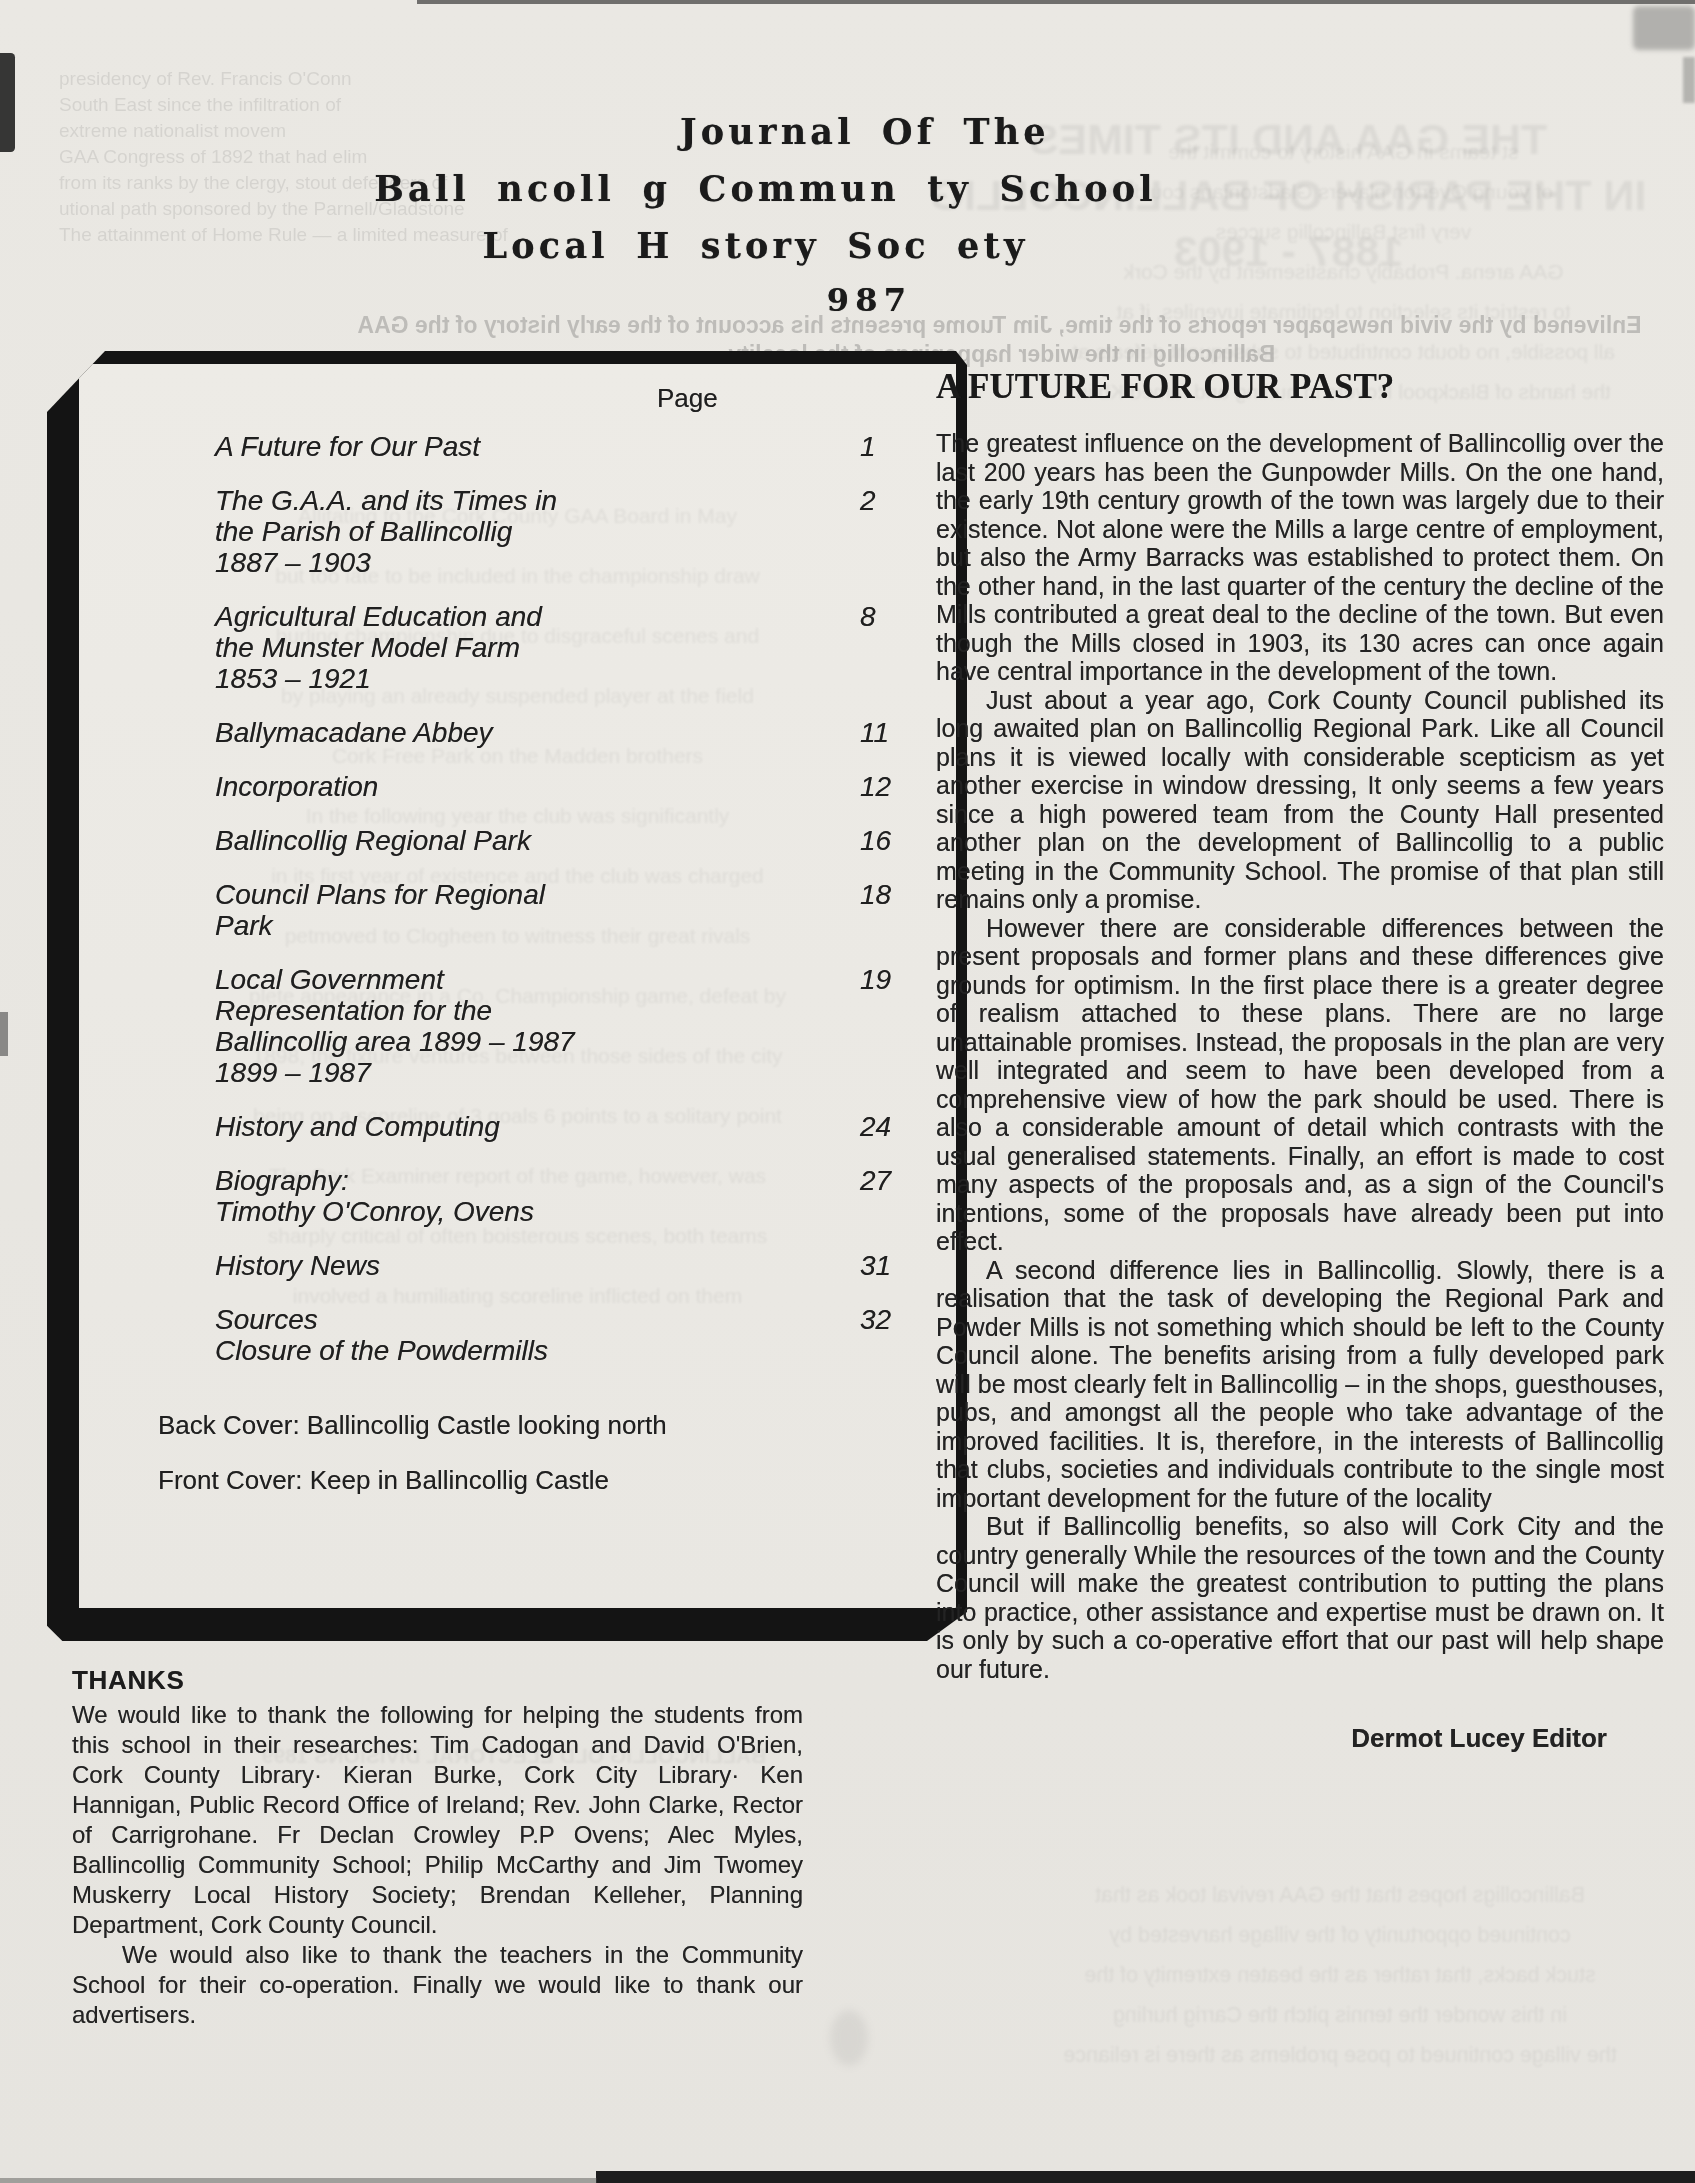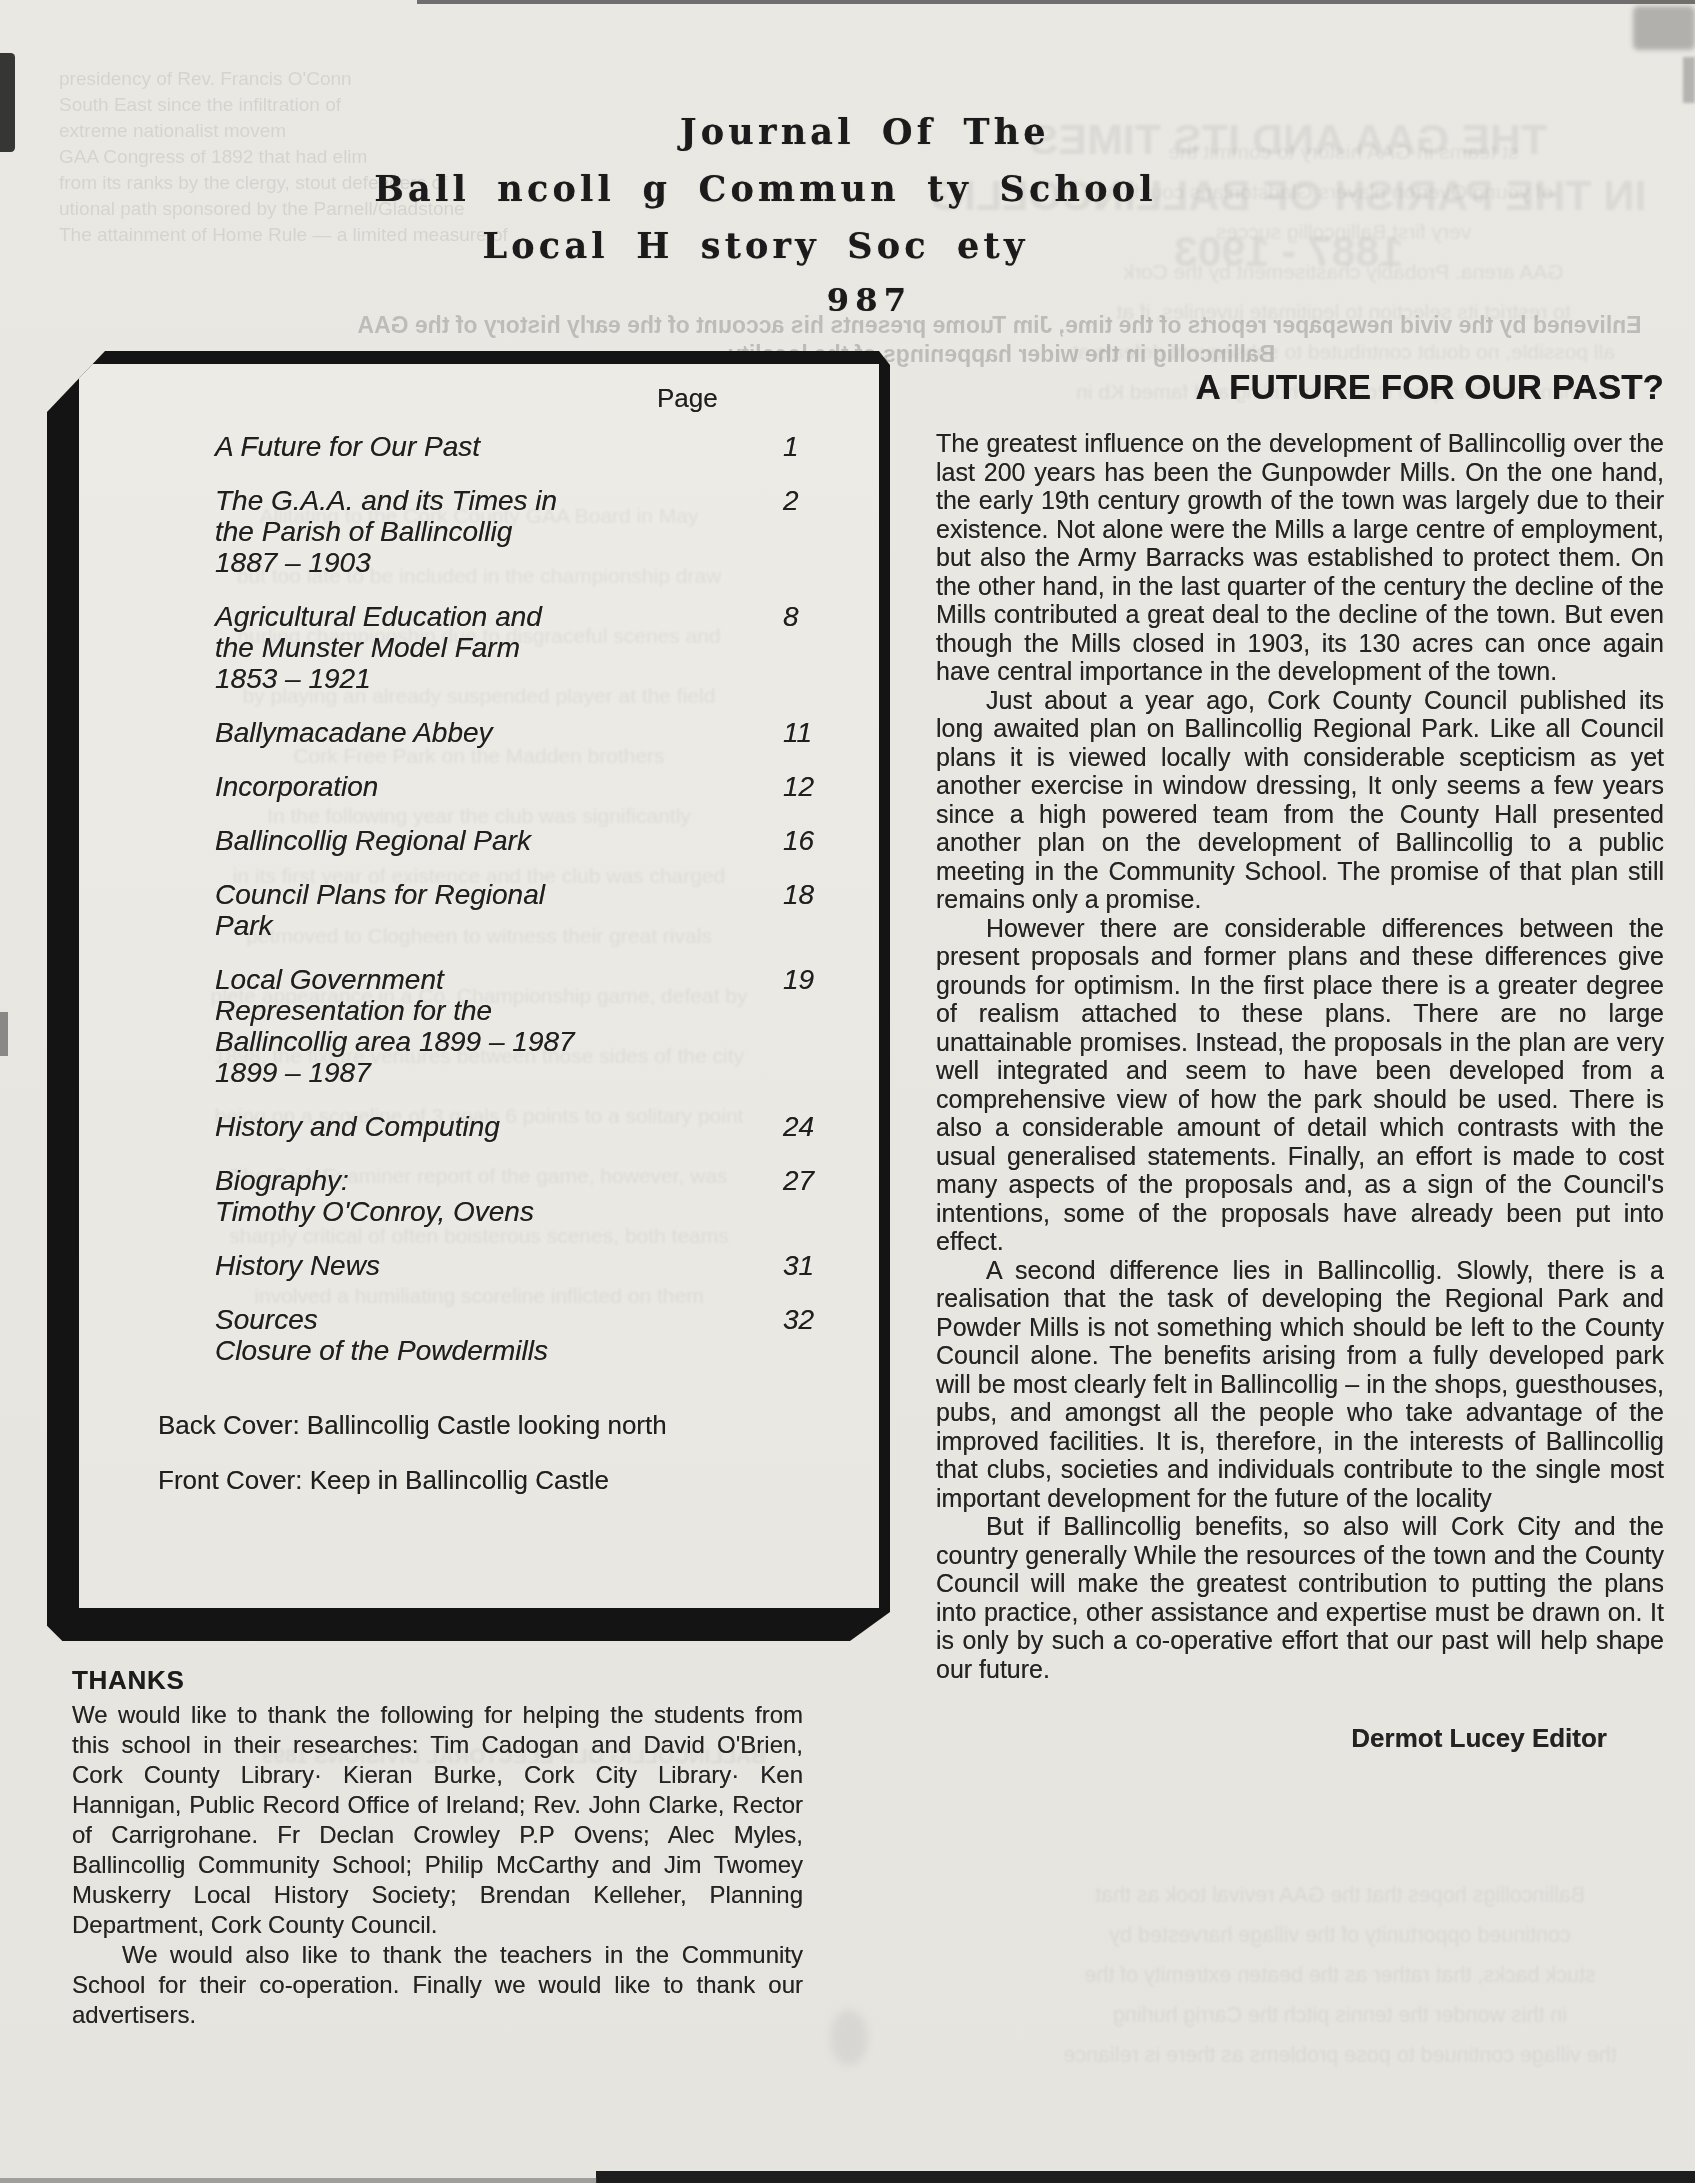--- a/index.html
+++ b/index.html
@@ -32,21 +32,21 @@
     font-size:23px;line-height:29px;opacity:.27;filter:blur(0.4px);transform:scaleX(-1);color:#4a4a4a;}
   .ghost-toc{left:0;top:122px;width:100%;font-size:21px;line-height:60px;text-align:center;
     opacity:.07;filter:blur(1px);color:#333;}
   .ghost-bottomleft{left:250px;top:1740px;width:528px;font-size:21px;line-height:31px;
     font-weight:bold;opacity:.08;filter:blur(1px);transform:scaleX(-1);text-align:center;}
   .ghost-bottomright{left:993px;top:1875px;width:694px;font-size:21.5px;line-height:40px;
     opacity:.09;filter:blur(1px);transform:scaleX(-1);text-align:center;}
   .ghost-smudge{left:830px;top:2010px;width:38px;height:56px;border-radius:50%;
     background:#777;opacity:.12;filter:blur(4.2px);}
   
-  .toc-frame{position:absolute;left:47px;top:351px;width:843px;height:1290px;background:#141414;
+  .toc-frame{position:absolute;left:47px;top:351px;width:920px;height:1290px;background:#141414;
     clip-path:polygon(58px 0,calc(100% - 11px) 0,100% 14px,100% calc(100% - 29px),
       calc(100% - 40px) 100%,15.3px 100%,0 calc(100% - 15.3px),0 61px);}
   .toc-inner{position:absolute;left:32px;top:13px;right:11px;bottom:33px;
     background:linear-gradient(180deg,#edebe6,#e9e7e2);}
   .toc-content{position:absolute;left:0;top:0;right:0;bottom:0;padding:19.4px 32px 0 136px;
     font-size:28px;line-height:31px;color:#1f1f1f;text-shadow:0 0 0.4px rgba(25,25,25,.55);}
   .toc-pagehead{padding-left:442px;margin-bottom:16.7px;font-size:26px;}
   .toc-row{display:flex;align-items:flex-start;margin-bottom:23px;font-style:italic;}
   .toc-title{flex:1;white-space:pre;}
   .toc-num{width:64px;padding-left:7px;}
@@ -56,22 +56,22 @@
   
   .thanks{position:absolute;left:72px;top:1665px;width:731px;
     font-size:24px;line-height:30px;text-align:justify;color:#232323;
     text-shadow:0 0 0.4px rgba(30,30,30,.5);}
   .thanks h2{margin:0 0 4.2px 0;font-size:26px;line-height:31px;letter-spacing:0.7px;color:#1c1c1c;}
   .thanks p{margin:0;}
   .thanks p + p{text-indent:50px;}
   
   .article{position:absolute;left:936px;top:367px;width:728px;color:#232323;
     text-shadow:0 0 0.5px rgba(30,30,30,.55);}
-  .article h1{margin:0 0 22px 0;text-align:right;font-size:35px;line-height:40px;
-    letter-spacing:0;color:#1a1a1a;}
+  .article h1{margin:0 0 22px 0;text-align:left;font-size:35px;line-height:40px;
+    letter-spacing:0;color:#1a1a1a;font-family:Liberation Serif, serif;}
   .article p{margin:0;font-size:25px;line-height:28.5px;text-align:justify;}
   .article p + p{text-indent:50px;}
   .article .signature{margin-top:40px;text-align:right;padding-right:57px;
     font-weight:bold;font-size:26px;}
   
   .art{position:absolute;pointer-events:none;}
   .art-topline{left:417px;top:0;width:1278px;height:4.2px;background:#2e2e2e;opacity:.65;}
   .art-topright{left:1633px;top:5.6px;width:62px;height:44px;background:#7a7a78;opacity:.5;
     border-radius:5.6px;filter:blur(2.8px);}
   .art-rightedge{left:1683px;top:57px;width:11.8px;height:46px;background:#8a8a88;opacity:.55;filter:blur(1.4px);}

